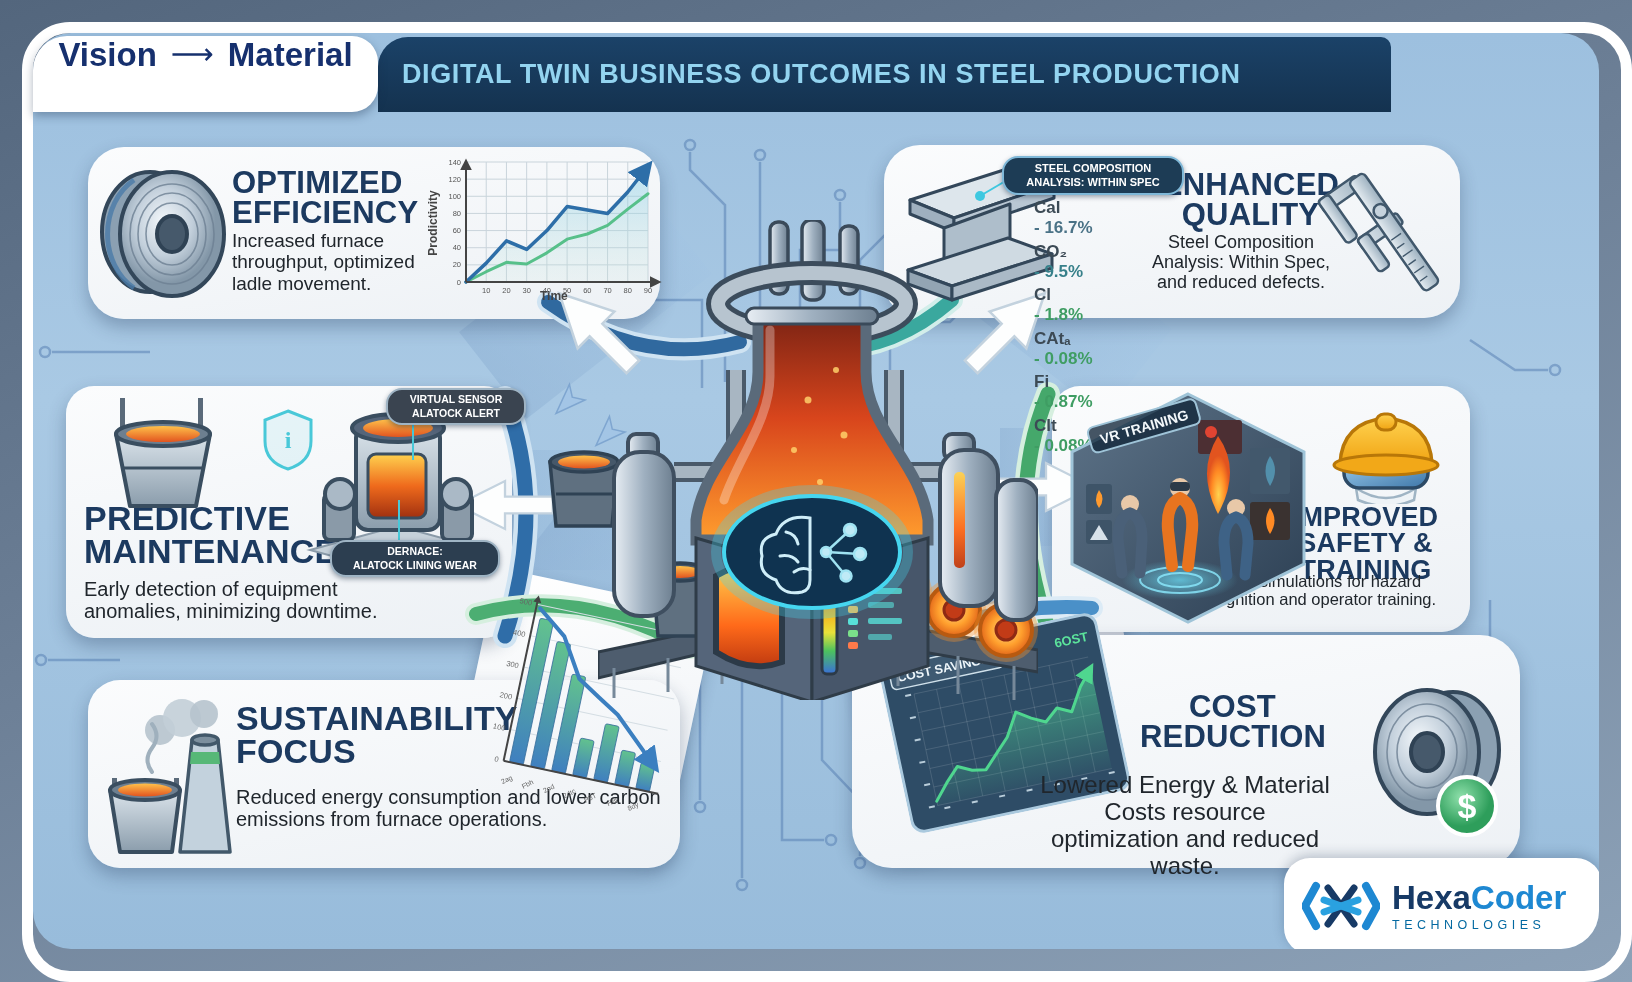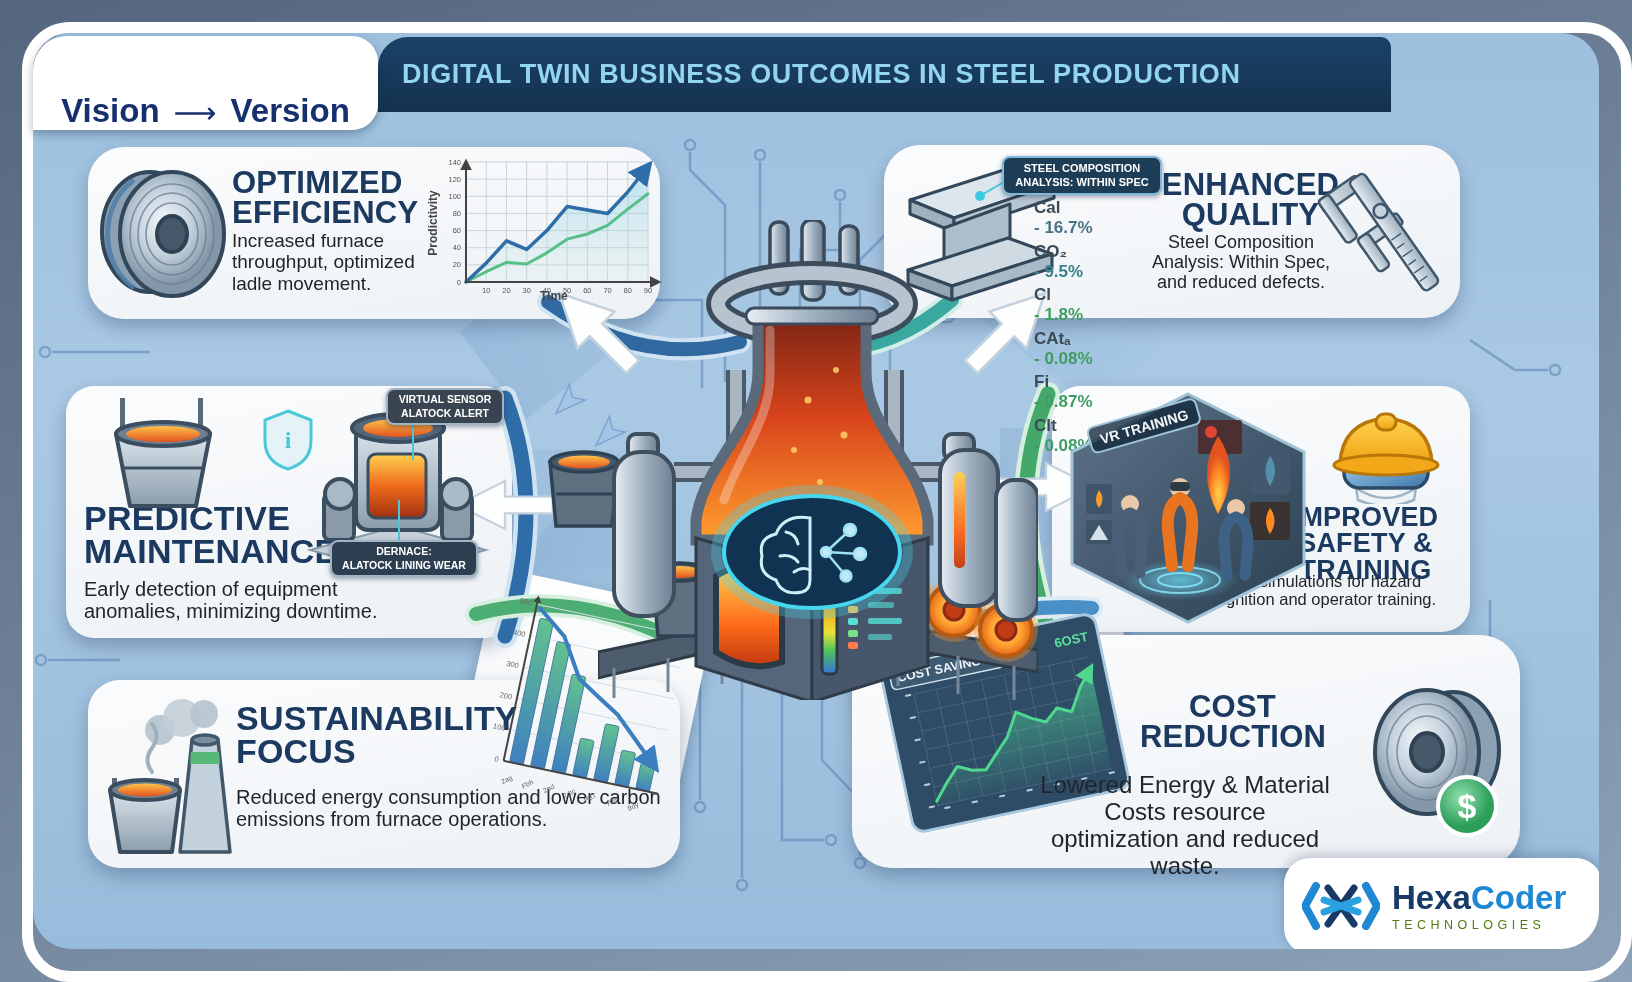--- a/index.html
+++ b/index.html
@@ -5,52 +5,52 @@
   html,body{margin:0;padding:0;background:#3e4f63;font-family:"Liberation Sans",sans-serif;}
   .canvas{position:relative;width:1632px;height:982px;overflow:hidden;
     background:linear-gradient(160deg,#53667d 0%,#6d8097 45%,#8da2b8 100%);}
   .frame-inner{position:absolute;left:33px;top:33px;width:1566px;height:916px;
     border-radius:38px;overflow:hidden;
     background:linear-gradient(180deg,#9dc0df,#a9c9e4 40%,#98bcdb);}
   .stage{position:absolute;left:-33px;top:-33px;width:1632px;height:982px;}
   .frame-border{position:absolute;left:22px;top:22px;width:1588px;height:938px;
     border:11px solid #ffffff;border-radius:48px;pointer-events:none;z-index:40;}
   
-  .brand-pill{position:absolute;left:33px;top:36px;width:345px;height:94px;background:#ffffff;
-    border-radius:0 26px 26px 0;border-top-left-radius:34px;display:flex;align-items:flex-end;justify-content:center;
+  .brand-pill{position:absolute;left:33px;top:36px;width:345px;height:76px;background:#ffffff;
+    border-radius:0 26px 26px 0;border-top-left-radius:34px;display:flex;align-items:flex-start;justify-content:center;
     box-shadow:0 4px 10px rgba(20,40,70,.35);z-index:6;}
   .brand-pill .v{font-size:33px;font-weight:bold;color:#16306e;}
   .brand-pill .arr{font-size:30px;color:#16306e;margin:0 14px;font-weight:normal;}
   .title-bar{position:absolute;left:378px;top:37px;width:1013px;height:75px;
     background:linear-gradient(180deg,#1b4268,#14324f);border-radius:30px 10px 0 0;
     display:flex;align-items:center;z-index:5;}
   .title-bar span{font-size:27px;font-weight:bold;letter-spacing:.6px;color:#93d4f0;padding-left:24px;}
   
   .panel{position:absolute;background:linear-gradient(170deg,#fbfcfd,#edf1f5);
     box-shadow:0 8px 18px rgba(25,48,80,.30);z-index:4;}
   .h1{font-weight:bold;color:#1c3a60;line-height:.98;letter-spacing:.2px;position:absolute;z-index:6;}
   .desc{font-weight:500;color:#20262c;line-height:1.12;position:absolute;z-index:6;}
-  .badge{position:absolute;background:#27415a;border:2px solid #b9d5e9;border-radius:8px;color:#fff;
-    font-size:10.5px;font-weight:bold;text-align:center;line-height:1.3;padding:3px 7px;z-index:8;
+  .badge{position:absolute;background:#27415a;border:2px solid #b9d5e9;border-radius:16px;color:#fff;
+    font-size:10.5px;font-weight:bold;text-align:center;line-height:1.3;padding:3px 18px;z-index:8;
     box-shadow:0 2px 5px rgba(10,30,55,.4);}
   .connector{position:absolute;background:#49c8d8;z-index:7;}
   .comp-row{display:flex;font-size:17px;font-weight:bold;margin-bottom:3.5px;flex-direction:column;}
   .comp-sym{width:46px;color:#3c4a55;}
   .comp-val{color:#3f9d63;}
   .chartbox{position:absolute;z-index:6;}
   .axis-label{position:absolute;font-size:12px;font-weight:bold;color:#444;}
   .tilt-back{position:absolute;background:linear-gradient(165deg,#ffffff,#e9eef3);border-radius:18px;
     box-shadow:0 8px 16px rgba(25,48,80,.3);z-index:3;}
   
   .logo-box{position:absolute;left:1284px;top:858px;width:318px;height:96px;background:#fff;
     border-radius:26px 26px 0 26px;z-index:30;display:flex;align-items:center;box-shadow:0 -3px 12px rgba(20,40,70,.25);}
   .logo-text{margin-left:12px;}
   .logo-name{font-size:33px;font-weight:bold;line-height:1;}
   .logo-name .p1{color:#173a66;} .logo-name .p2{color:#1e88d2;}
-  .logo-sub{font-size:12.5px;letter-spacing:4.5px;color:#4d7c0f;margin-top:4px;font-weight:500;}
+  .logo-sub{font-size:12.5px;letter-spacing:4.5px;color:#0369a1;margin-top:4px;font-weight:500;}
   svg{display:block;}
   .decor{position:absolute;left:0;top:0;z-index:2;pointer-events:none;}
   .decor-top{position:absolute;left:0;top:0;z-index:5;pointer-events:none;}
   .band{position:absolute;background:linear-gradient(90deg,rgba(132,168,206,.38),rgba(160,195,228,.22));z-index:1;}
   .icon{position:absolute;z-index:7;}
 </style>
 </head>
 <body>
 
 <div class="canvas">
@@ -708,19 +708,19 @@
         <div class="logo-sub">TECHNOLOGIES</div>
       </div>
     </div>
 
   </div>
  </div>
 
  <div class="brand-pill" style="z-index:45;">
    <span class="v">Vision</span>
    <span class="arr">⟶</span>
-   <span class="v">Version</span>
+   <span class="v">Material</span>
  </div>
  <div class="title-bar" style="z-index:44;">
    <span>DIGITAL TWIN BUSINESS OUTCOMES IN STEEL PRODUCTION</span>
  </div>
  <div class="frame-border"></div>
 </div>
 
 </body></html>

